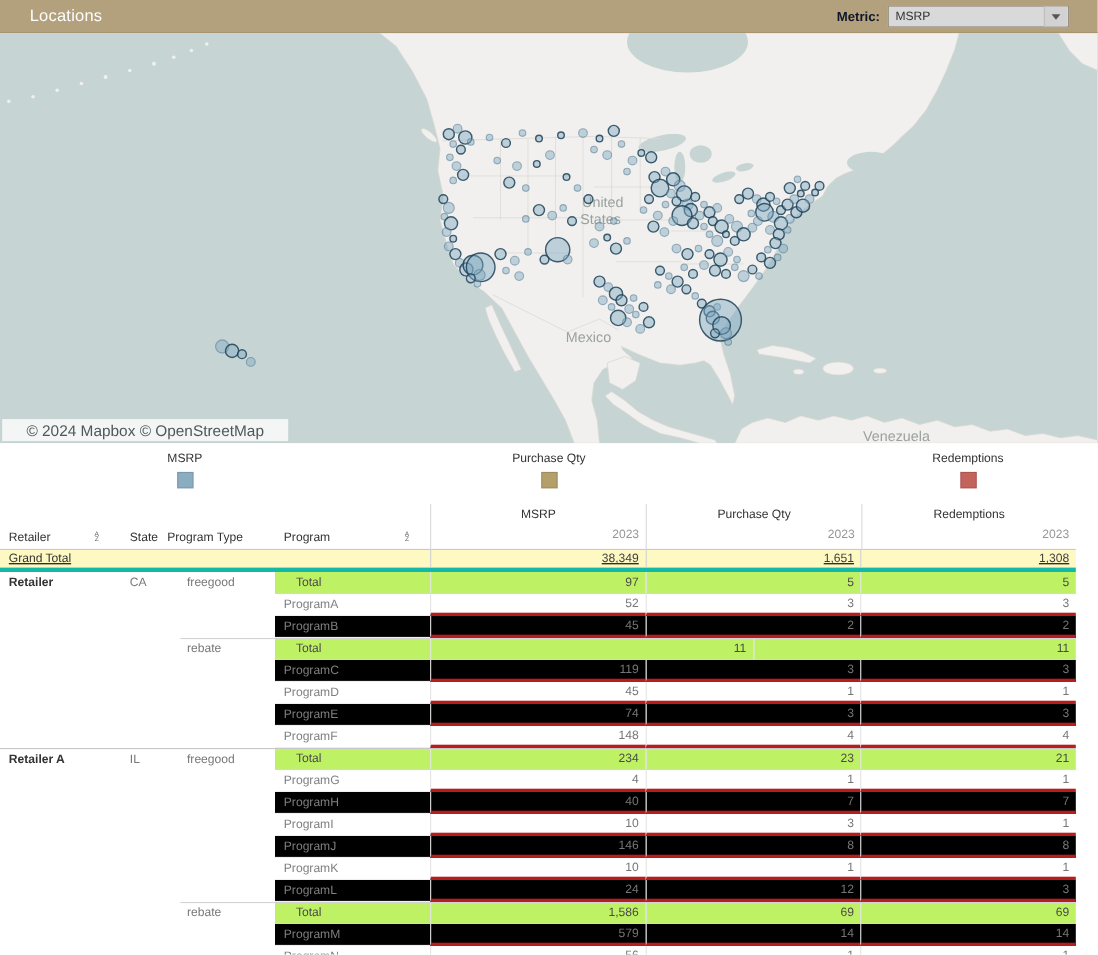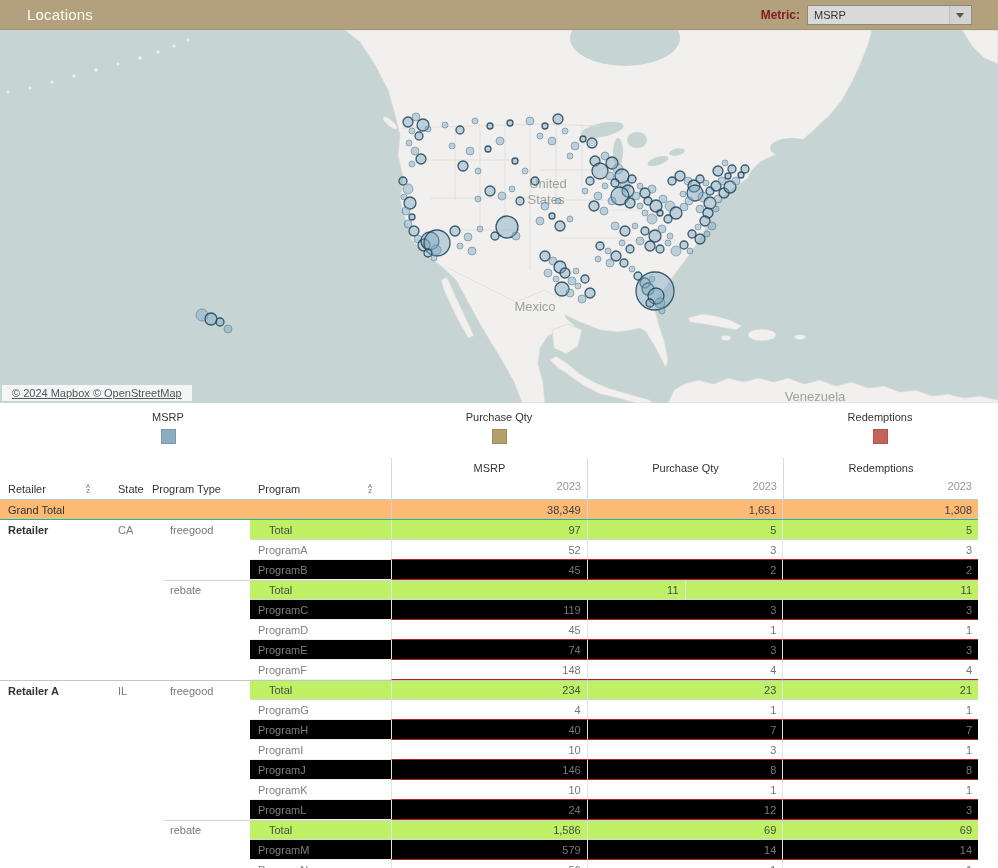--- a/index.html
+++ b/index.html
@@ -5,34 +5,34 @@
   * { margin:0; padding:0; box-sizing:border-box; }
   html,body { width:998px; height:868px; overflow:hidden; background:#fff;
     font-family:"Liberation Sans","DejaVu Sans",sans-serif; }
   .app { position:relative; width:986px; height:868px; }
 
   
   .topbar { position:absolute; left:0; top:0; width:998px; height:30px;
     background:#b3a17e; display:flex; align-items:center; border-bottom:1px solid #a79572; }
   .topbar-title { color:#fdfdfd; font-size:15px; padding-left:27px; letter-spacing:.2px; }
   .topbar-right { position:absolute; right:26px; top:0; height:30px; display:flex; align-items:center; gap:7px; }
-  .metric-label { color:#7f1d1d; font-weight:bold; font-size:12px; }
+  .metric-label { color:#0f172a; font-weight:bold; font-size:12px; }
   .dropdown { width:165px; height:20px; background:#d9d9d9; border:1px solid #8f897a;
     display:flex; align-items:center; position:relative; }
   .dropdown-value { font-size:11px; color:#333; padding-left:6px; flex:1; }
   .dropdown-btn { width:21px; height:18px; margin-right:1px; background:#d2d2d2;
     border-left:1px solid #bdbdbd; display:flex; align-items:center; justify-content:center; }
   .dd-arrow { width:0; height:0; border-left:4px solid transparent; border-right:4px solid transparent;
     border-top:5px solid #555; }
 
   
   .map { position:absolute; left:0; top:30px; width:998px; height:373px; background:#c6d5d3; overflow:hidden; }
   .map svg { display:block; }
   .attribution { position:absolute; left:2px; bottom:2px; background:rgba(255,255,255,.78);
-    font-size:11px; color:#4e585a; padding:2px 10px;text-decoration:underline; }
+    font-size:14px; color:#4e585a; padding:2px 22px; }
 
   
   .legend { position:absolute; left:0; top:403px; width:998px; height:55px; background:#fff; }
   .legend-item { position:absolute; top:8px; width:120px; transform:translateX(-50%);
     display:flex; flex-direction:column; align-items:center; }
   .legend-item .lab { font-size:11px; color:#333; margin-bottom:6px; white-space:nowrap; }
   .legend-item .sw { width:15px; height:15px; border:1px solid rgba(0,0,0,.12); }
 
   
   .tbl { position:absolute; left:0; top:458px; width:998px; height:410px; background:#fff; overflow:hidden; }
@@ -47,26 +47,26 @@
   .t-body { position:relative; width:978px; }
   .t-row { position:relative; display:flex; width:978px; height:20px; font-size:11px; background:#fff; }
   .t-row.section-start { border-top:1px solid #c6c6c6; }
   .t-row.pstart::before { content:""; position:absolute; left:164px; right:0; top:0; height:1px; background:#d2d2d2; }
   .cell { height:100%; display:flex; align-items:center; overflow:hidden; white-space:nowrap; }
   .c-ret  { width:112px; padding-left:8px; color:#333; font-weight:bold; }
   .c-state{ width:52px;  padding-left:6px; color:#787878; }
   .c-ptype{ width:86px;  padding-left:6px; color:#787878; }
   .c-prog { width:141px; padding-left:8px; color:#7f7f7f; border-bottom:1px solid #efefef; }
   .c-val  { flex:1 1 0; justify-content:flex-end; padding-right:6px; color:#767676;
-    border-left:1px solid #e4e4e4; border-bottom:1px solid #b91c1c; }
+    border-left:1px solid #e4e4e4; border-bottom:3px solid #b91c1c; }
   .s-total { background:#bef264; color:#4a4a4a !important; border-bottom:1px solid #d6d6d6 !important;padding-left:19px; }
   .s-band  { background:#000000; }
 
-  .grand { display:flex; width:978px; height:20px; background:#fdba74; font-size:11px;
-    border-bottom:1px solid #14b8a6; }
+  .grand { display:flex; width:978px; height:20px; background:#fef9c3; font-size:11px;
+    border-bottom:4px solid #14b8a6;text-decoration:underline; }
   .grand .glabel { flex:0 0 391px; display:flex; align-items:center; padding-left:8px; color:#333; }
   .grand .c-val { border-left:1px solid #d2d2d2; border-bottom:none; color:#3f3f3f; }
 </style>
 </head>
 <body>
 
 <div class="app">
 
   <div class="topbar">
     <div class="topbar-title">Locations</div>

